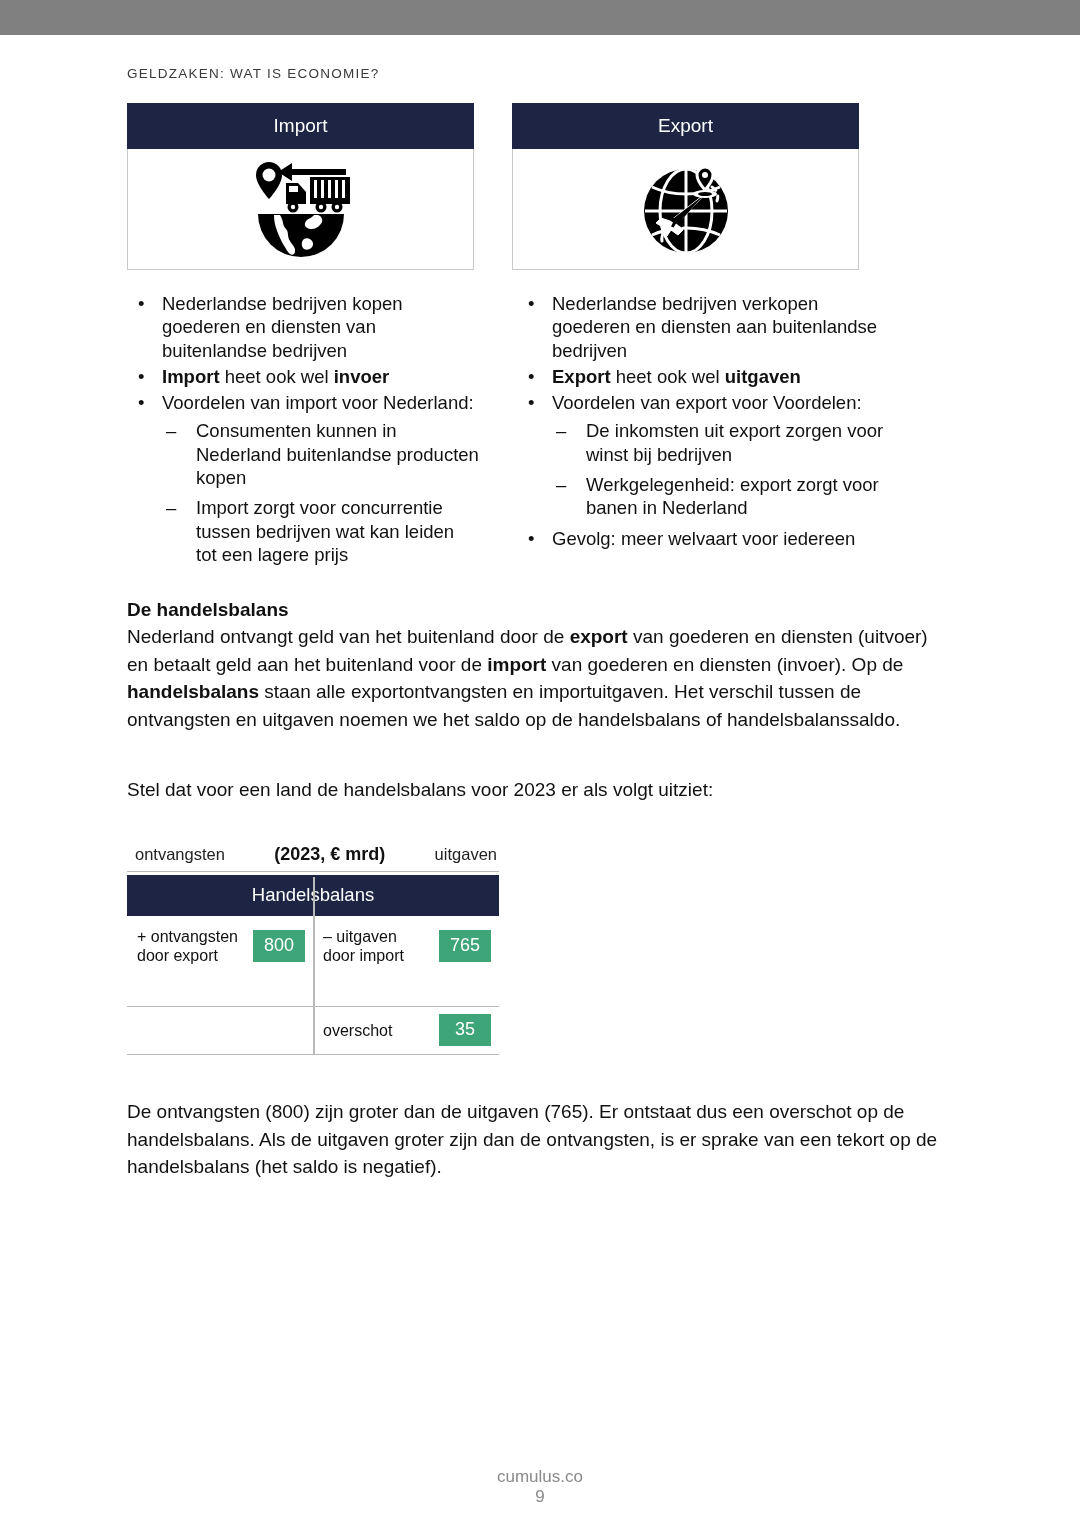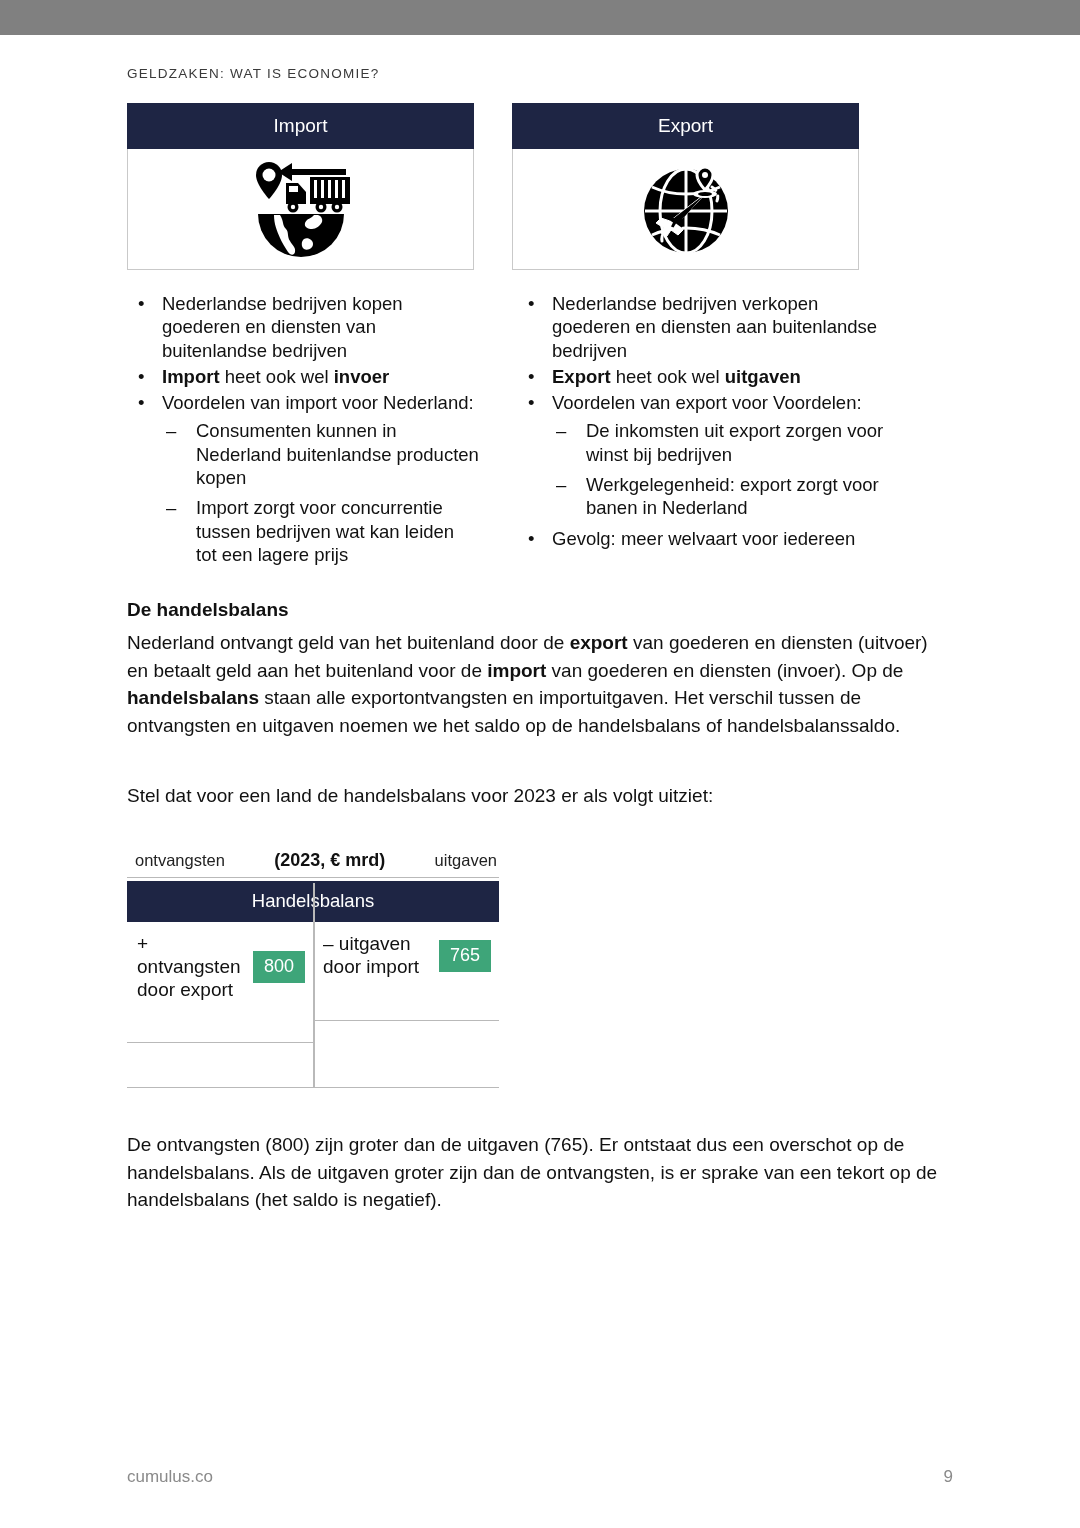--- a/index.html
+++ b/index.html
@@ -134,21 +134,21 @@
   .bold { font-weight: bold; }
 
   
   .sec-title {
     margin-top: 26px;
     font-size: 19px;
     font-weight: bold;
     color: #111;
   }
   .para {
-    margin-top: 8px;
+    margin-top: 2px;
     font-size: 19px;
     line-height: 1.45;
     color: #111;
   }
   .para.spaced { margin-top: 43px; }
 
   
   .balance-wrap {
     margin-top: 40px;
     width: 372px;
@@ -207,21 +207,21 @@
   }
   .bal-cell {
     display: flex;
     align-items: center;
     gap: 8px;
     padding: 11px 8px 11px 10px;
     min-height: 58px;
     box-sizing: border-box;
   }
   .bal-label {
-    font-size: 19px;
+    font-size: 16px;
     line-height: 1.2;
     color: #111;
     flex: 1 1 auto;
   }
   .badge {
     background: #3ea579;
     color: #ffffff;
     font-size: 18px;
     padding: 5px 9px 6px 9px;
     min-width: 34px;
@@ -239,20 +239,21 @@
   .footer {
     position: absolute;
     left: 127px;
     right: 127px;
     top: 1432px;
     display: flex;
     justify-content: space-between;
     align-items: center;
     font-size: 17px;
     color: #8a8a8a;
+    flex-direction: column;
   }
 </style>
 </head>
 <body>
 
 <div class="topbar"></div>
 
 <div class="page">
   <div class="content">
 
@@ -444,20 +445,26 @@
             </div>
           </div>
 
           <div class="bal-col">
             <div class="bal-cell">
               <span class="bal-label">– uitgaven door import</span>
               <span class="badge">765</span>
             </div>
             <div class="bal-spacer"></div>
             <div class="bal-rule"></div>
+            <div class="bal-bottom">
+              <div class="bal-cell">
+                <span class="bal-label">overschot</span>
+                <span class="badge">35</span>
+              </div>
+            </div>
           </div>
         </div>
       </div>
     </div>
 
     <div class="para spaced">De ontvangsten (800) zijn groter dan de uitgaven (765). Er ontstaat dus een overschot op de handelsbalans. Als de uitgaven groter zijn dan de ontvangsten, is er sprake van een tekort op de handelsbalans (het saldo is negatief).</div>
 
   </div>
 
   <div class="footer">

